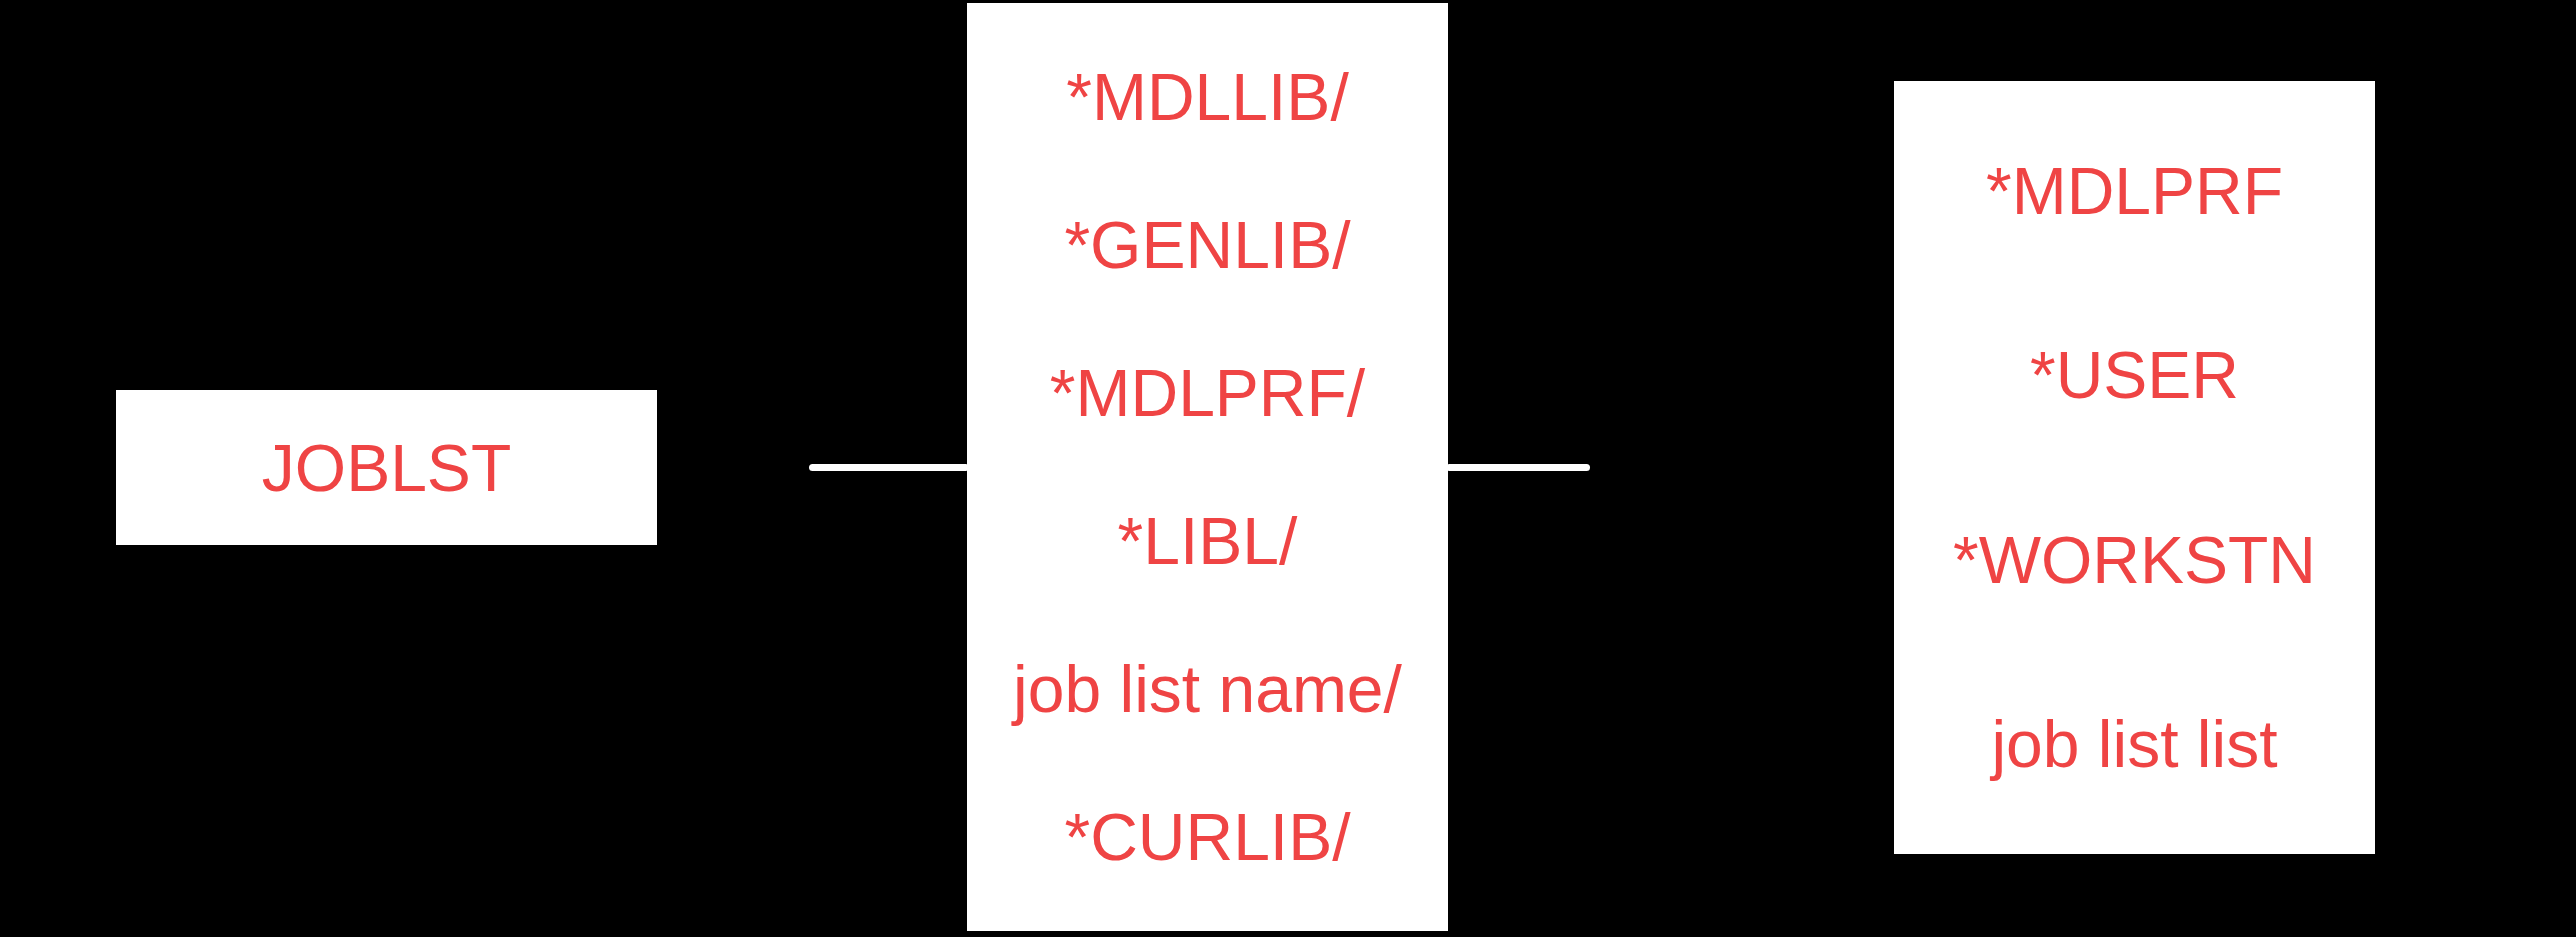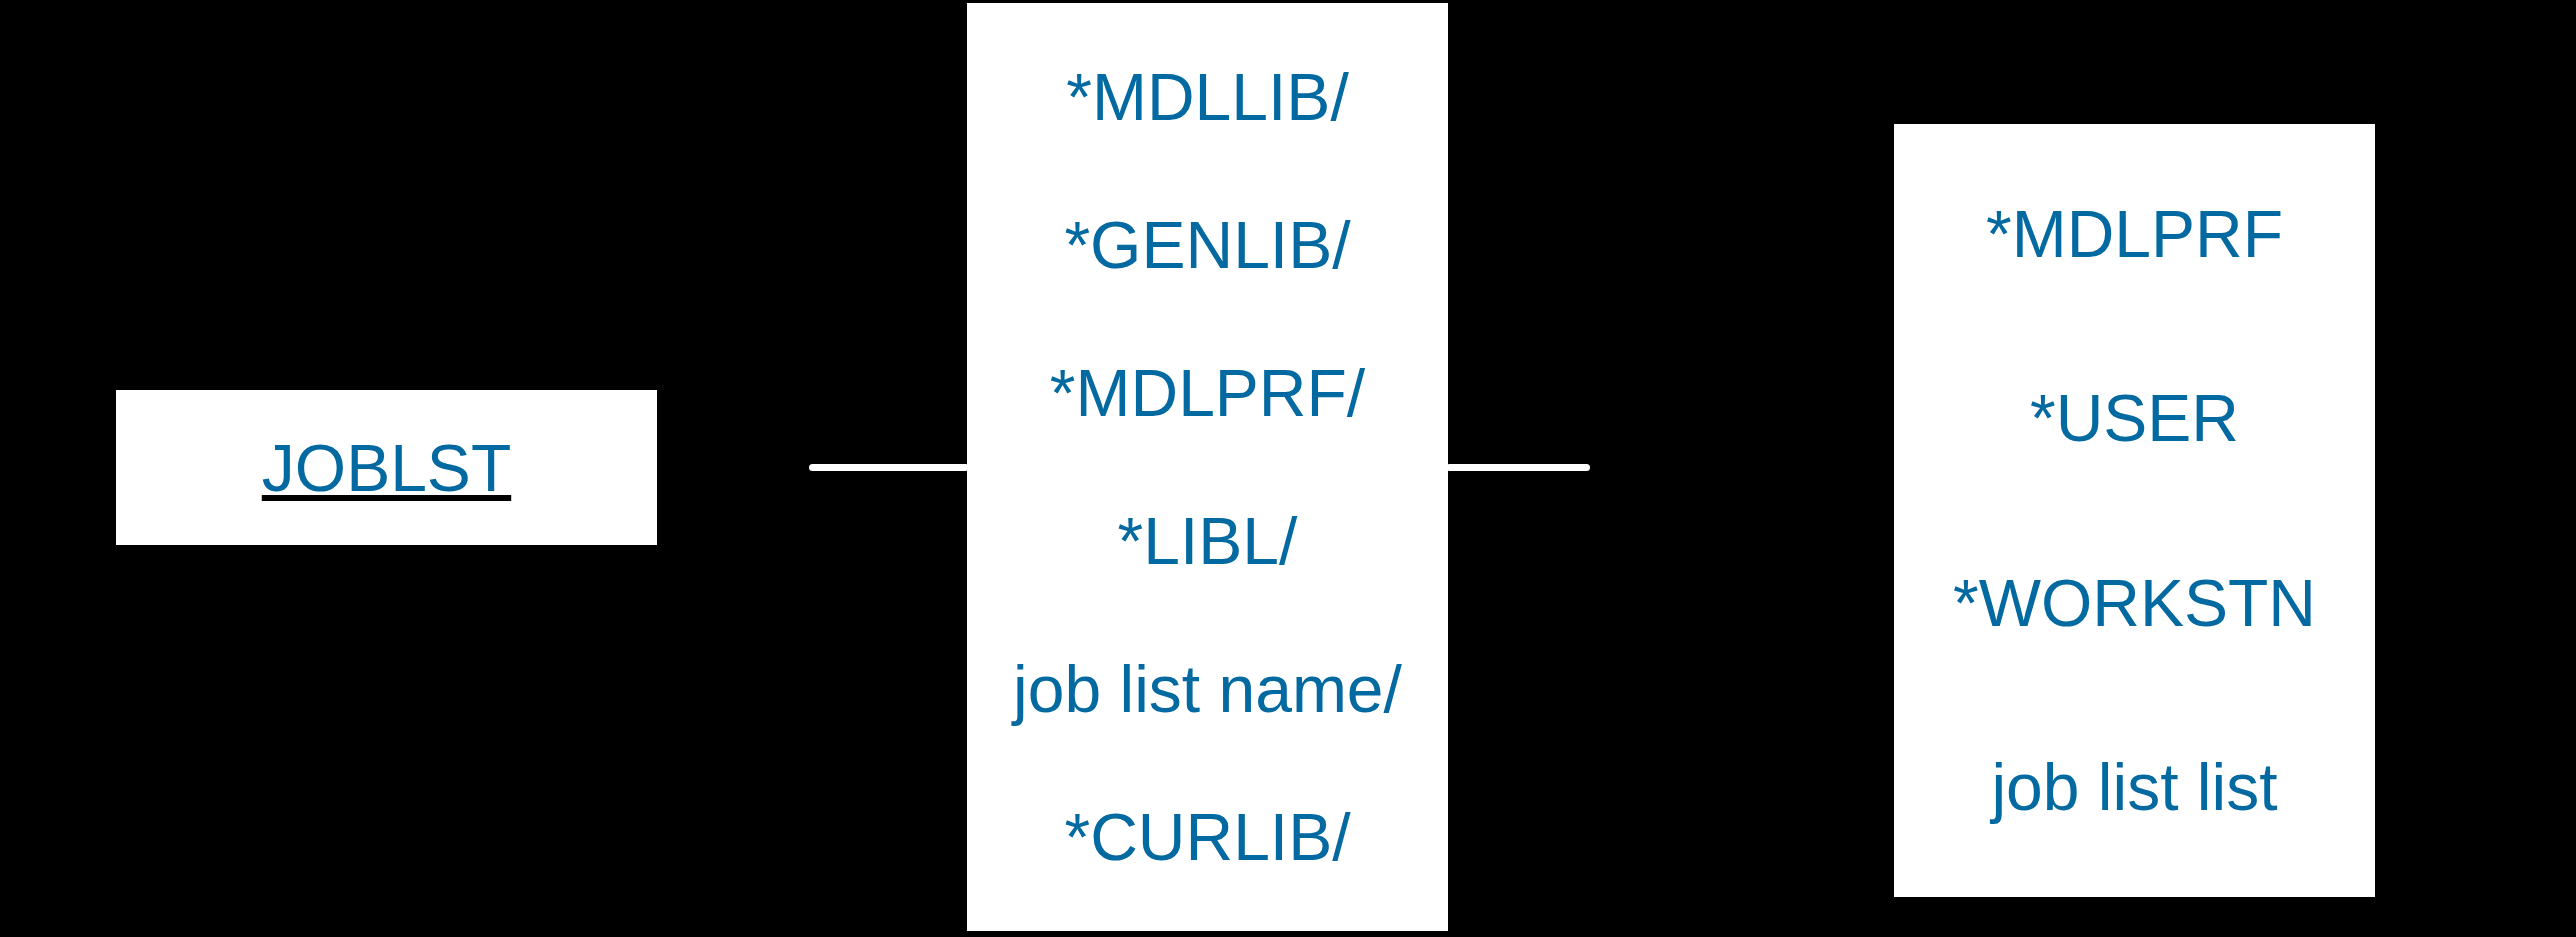--- a/index.html
+++ b/index.html
@@ -21,32 +21,31 @@
     background: #FFFFFF;
     color: #000000;
     box-sizing: border-box;
     display: flex;
     flex-direction: column;
     align-items: center;
     justify-content: center;
   }
   .box-label {
     text-align: center;
-    color: #0369a1;
+    color: #ef4444;
     white-space: nowrap;
     line-height: 1.0;
   }
 
   
   #joblst-box {
     left: 116px;
     top: 390px;
     width: 541px;
     height: 155px;
-    text-decoration: underline;
   }
   #joblst-box .box-label {
     font-size: 66px;
   }
 
   
   #library-box {
     left: 967px;
     top: 3.1px;
     width: 481px;
@@ -59,21 +58,20 @@
   }
 
   
   #joblist-box {
     left: 1894px;
     top: 81px;
     width: 481px;
     height: 773px;
     justify-content: space-around;
     padding: 17.5px 0 17.5px 0;
-    margin-top: 43px;
   }
   #joblist-box .box-label {
     font-size: 66px;
   }
 
   
   .connector {
     position: absolute;
     background: #FFFFFF;
     height: 6.7px;

